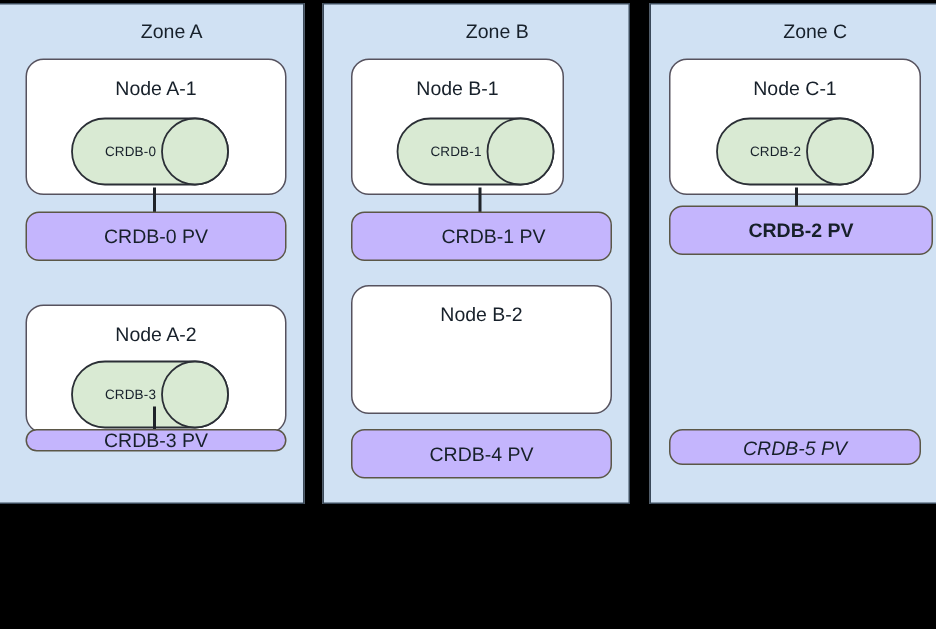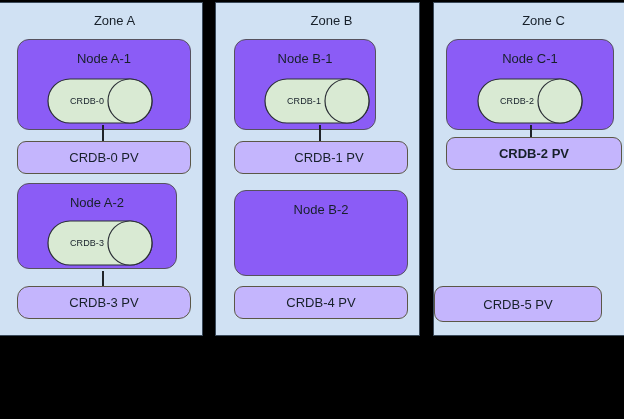--- a/index.html
+++ b/index.html
@@ -33,21 +33,21 @@
     right: 0;
     top: 10px;
     text-align: center;
     font-size: 13px;
     color: #17202a;
     line-height: 16px;
     padding-left: 28px;
   }
   .node {
     position: absolute;
-    background: #8b5cf6;
+    background: #ffffff;
     border: 1px solid #56525e;
     border-radius: 12px;
     box-sizing: border-box;
   }
   .node-title {
     position: absolute;
     left: 0;
     right: 0;
     top: 11px;
     text-align: center;
@@ -107,33 +107,33 @@
           <path d="M23 1 H83 A22 22 0 0 1 83 45 H23 A22 22 0 0 1 23 1 Z" fill="#d9ead3" stroke="#2b2f36" stroke-width="1.2"></path>
           <ellipse cx="83" cy="23" rx="22" ry="22" fill="#d9ead3" stroke="#2b2f36" stroke-width="1.2"></ellipse>
         </svg>
         <div class="pod-label">CRDB-0</div>
       </div>
     </div>
     <div class="connector" style="left:103px; top:122px; height:17px;"></div>
 
     <div class="pv" style="left:18px; top:138px; width:174px; height:33px;">CRDB-0 PV</div>
 
-    <div class="node" style="left:18px; top:180px; width:160px; height:86px;">
+    <div class="node" style="left:18px; top:200px; width:174px; height:86px;">
       <div class="node-title">Node A-2</div>
       <div class="pod" style="left:29px; top:36px; width:106px; height:46px;">
         <svg width="106" height="46" viewBox="0 0 106 46">
           <path d="M23 1 H83 A22 22 0 0 1 83 45 H23 A22 22 0 0 1 23 1 Z" fill="#d9ead3" stroke="#2b2f36" stroke-width="1.2"></path>
           <ellipse cx="83" cy="23" rx="22" ry="22" fill="#d9ead3" stroke="#2b2f36" stroke-width="1.2"></ellipse>
         </svg>
         <div class="pod-label">CRDB-3</div>
       </div>
     </div>
     <div class="connector" style="left:103px; top:268px; height:16px;"></div>
 
-    <div class="pv" style="left:18px; top:283px; width:174px; height:33px;border-radius:12px;">CRDB-3 PV</div>
+    <div class="pv" style="left:18px; top:283px; width:174px; height:15px;border-radius:12px;">CRDB-3 PV</div>
   </div>
 
   <div class="zone" style="left:215px; top:2px; width:205px; height:334px;">
     <div class="zone-title">Zone B</div>
 
     <div class="node" style="left:18px; top:36px; width:142px; height:91px;">
       <div class="node-title">Node B-1</div>
       <div class="pod" style="left:29px; top:38px; width:106px; height:46px;">
         <svg width="106" height="46" viewBox="0 0 106 46">
           <path d="M23 1 H83 A22 22 0 0 1 83 45 H23 A22 22 0 0 1 23 1 Z" fill="#d9ead3" stroke="#2b2f36" stroke-width="1.2"></path>
@@ -163,16 +163,16 @@
           <path d="M23 1 H83 A22 22 0 0 1 83 45 H23 A22 22 0 0 1 23 1 Z" fill="#d9ead3" stroke="#2b2f36" stroke-width="1.2"></path>
           <ellipse cx="83" cy="23" rx="22" ry="22" fill="#d9ead3" stroke="#2b2f36" stroke-width="1.2"></ellipse>
         </svg>
         <div class="pod-label">CRDB-2</div>
       </div>
     </div>
     <div class="connector" style="left:96px; top:122px; height:17px;"></div>
 
     <div class="pv" style="left:12px; top:134px; width:176px; height:33px;font-weight:bold;">CRDB-2 PV</div>
 
-    <div class="pv" style="left:0; top:283px; width:168px; height:36px;">CRDB-5 PV</div>
+    <div class="pv" style="left:12px; top:283px; width:168px; height:24px;font-style:italic;">CRDB-5 PV</div>
   </div>
 
 </div>
 
 </body></html>

